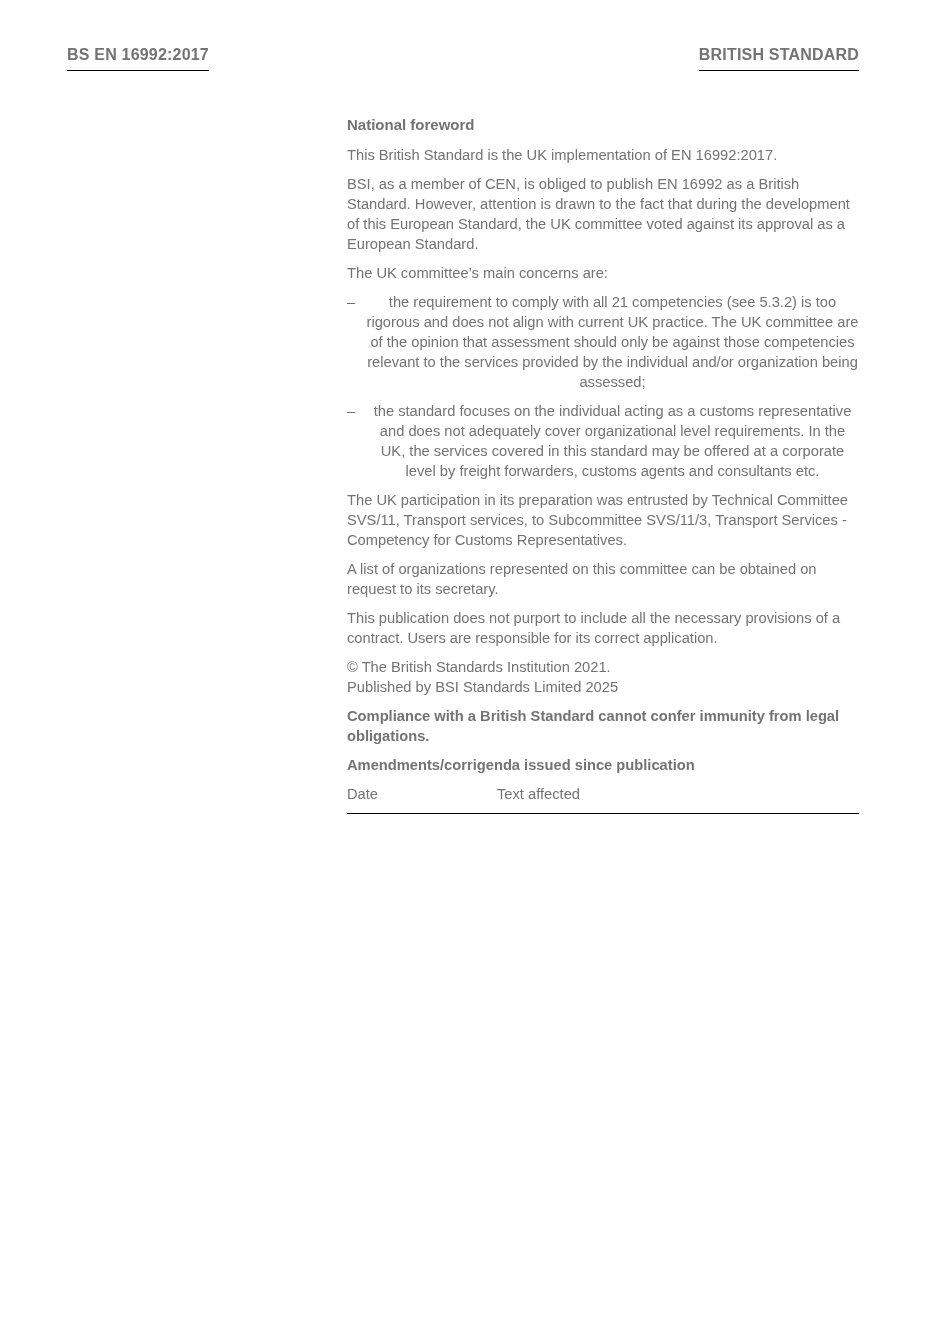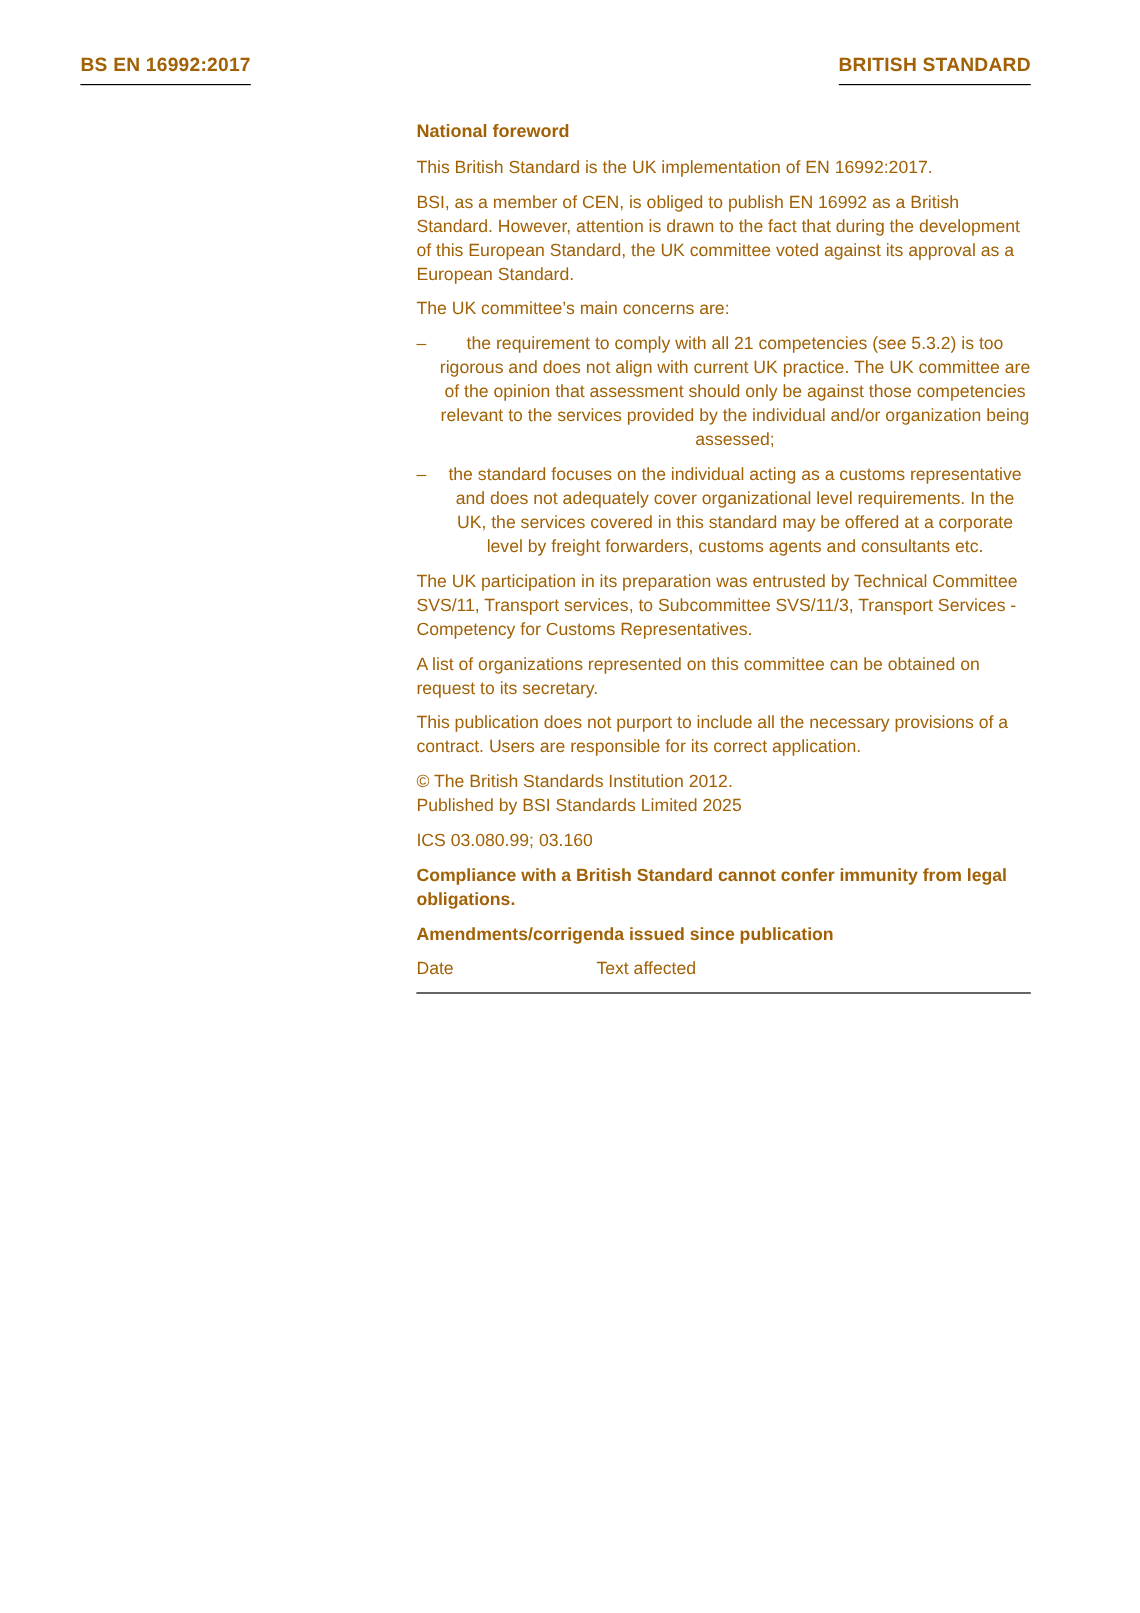--- a/index.html
+++ b/index.html
@@ -2,21 +2,21 @@
 <html><head>
 <meta charset="utf-8">
 <style>
   * { margin: 0; padding: 0; box-sizing: border-box; }
   html, body { background: #ffffff; }
   .page {
     position: relative;
     width: 950px;
     height: 1344px;
     background: #ffffff;
-    color: #a16207;
+    color: #737373;
     font-family: "Liberation Sans", sans-serif;
     overflow: hidden;
   }
   .page-header {
     position: absolute;
     top: 46px;
     left: 67px;
     right: 91px;
     display: flex;
     justify-content: space-between;
@@ -24,21 +24,21 @@
   }
   .hdr {
     font-size: 16px;
     font-weight: bold;
     letter-spacing: 0.2px;
     padding-bottom: 6px;
     border-bottom: 1.5px solid #000000;
   }
   .content {
     position: absolute;
-    top: 100px;
+    top: 115px;
     left: 347px;
     width: 512px;
     font-size: 14.7px;
     line-height: 20px;
   }
   .content h1 {
     font-size: 15px;
     font-weight: bold;
     line-height: 20px;
     margin-bottom: 10px;
@@ -96,26 +96,25 @@
       <span class="bullet-text">the standard focuses on the individual acting as a customs representative and does not adequately cover organizational level requirements. In the UK, the services covered in this standard may be offered at a corporate level by freight forwarders, customs agents and consultants etc.</span>
     </div>
 
     <p>The UK participation in its preparation was entrusted by Technical Committee SVS/11, Transport services, to Subcommittee SVS/11/3, Transport Services - Competency for Customs Representatives.</p>
 
     <p>A list of organizations represented on this committee can be obtained on request to its secretary.</p>
 
     <p>This publication does not purport to include all the necessary provisions of a contract. Users are responsible for its correct application.</p>
 
     <div class="copyright-block">
-      <div>© The British Standards Institution 2012.</div>
+      <div>© The British Standards Institution 2021.</div>
       <div>Published by BSI Standards Limited 2025</div>
     </div>
 
 
-    <p>ICS 03.080.99; 03.160</p>
 
     <p class="bold">Compliance with a British Standard cannot confer immunity from legal obligations.</p>
 
 
     <div class="amend-heading">Amendments/corrigenda issued since publication</div>
 
     <div class="amend-table">
       <span class="col-date">Date</span>
       <span class="col-text">Text affected</span>
     </div>

